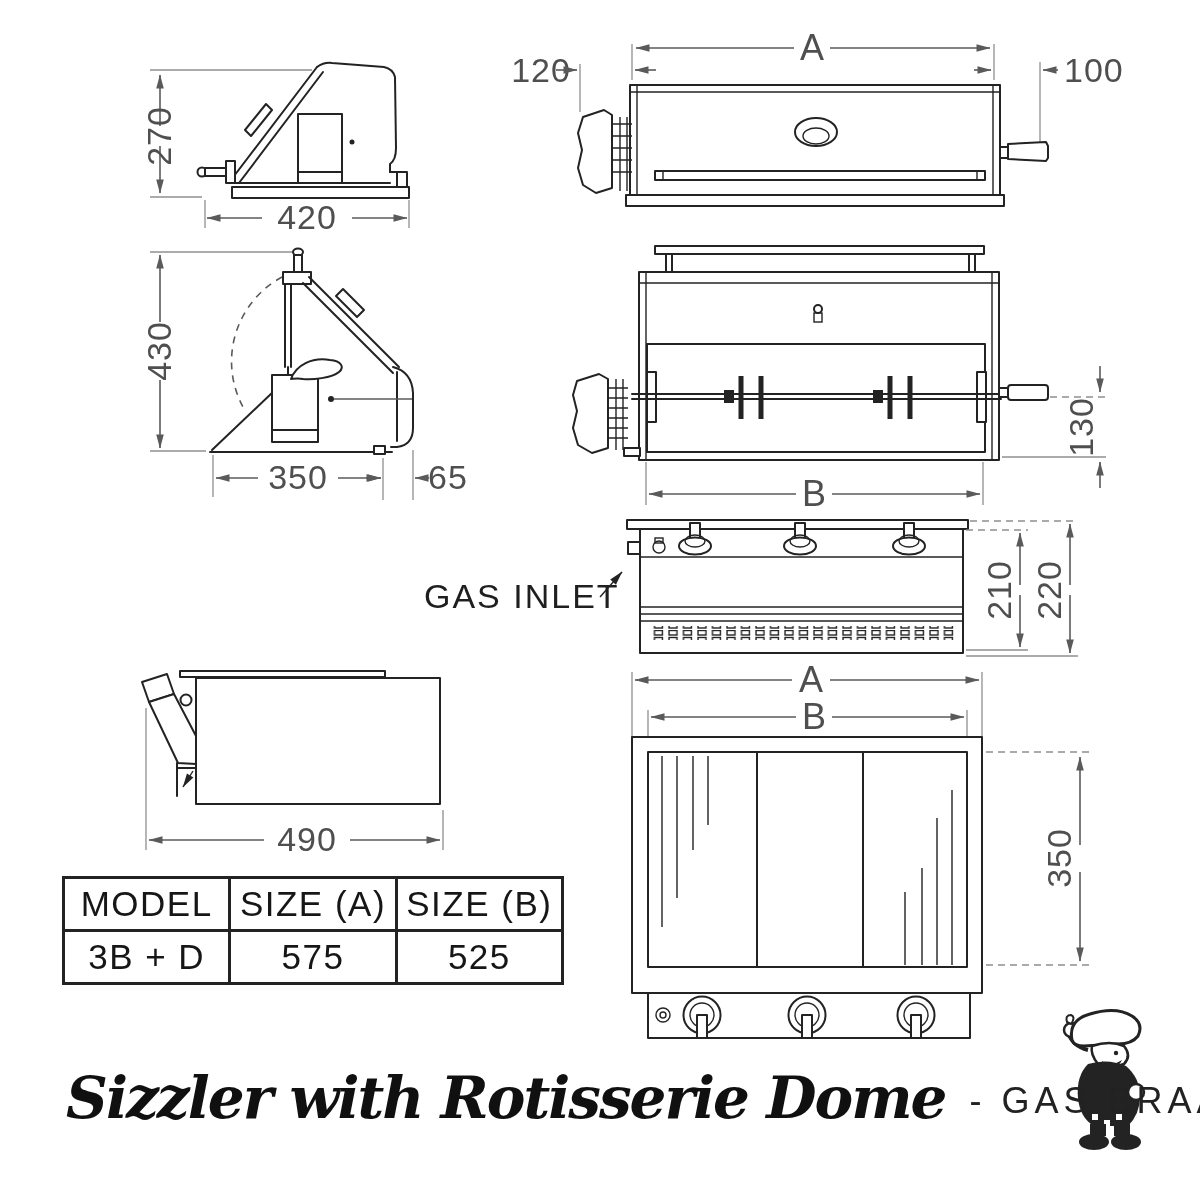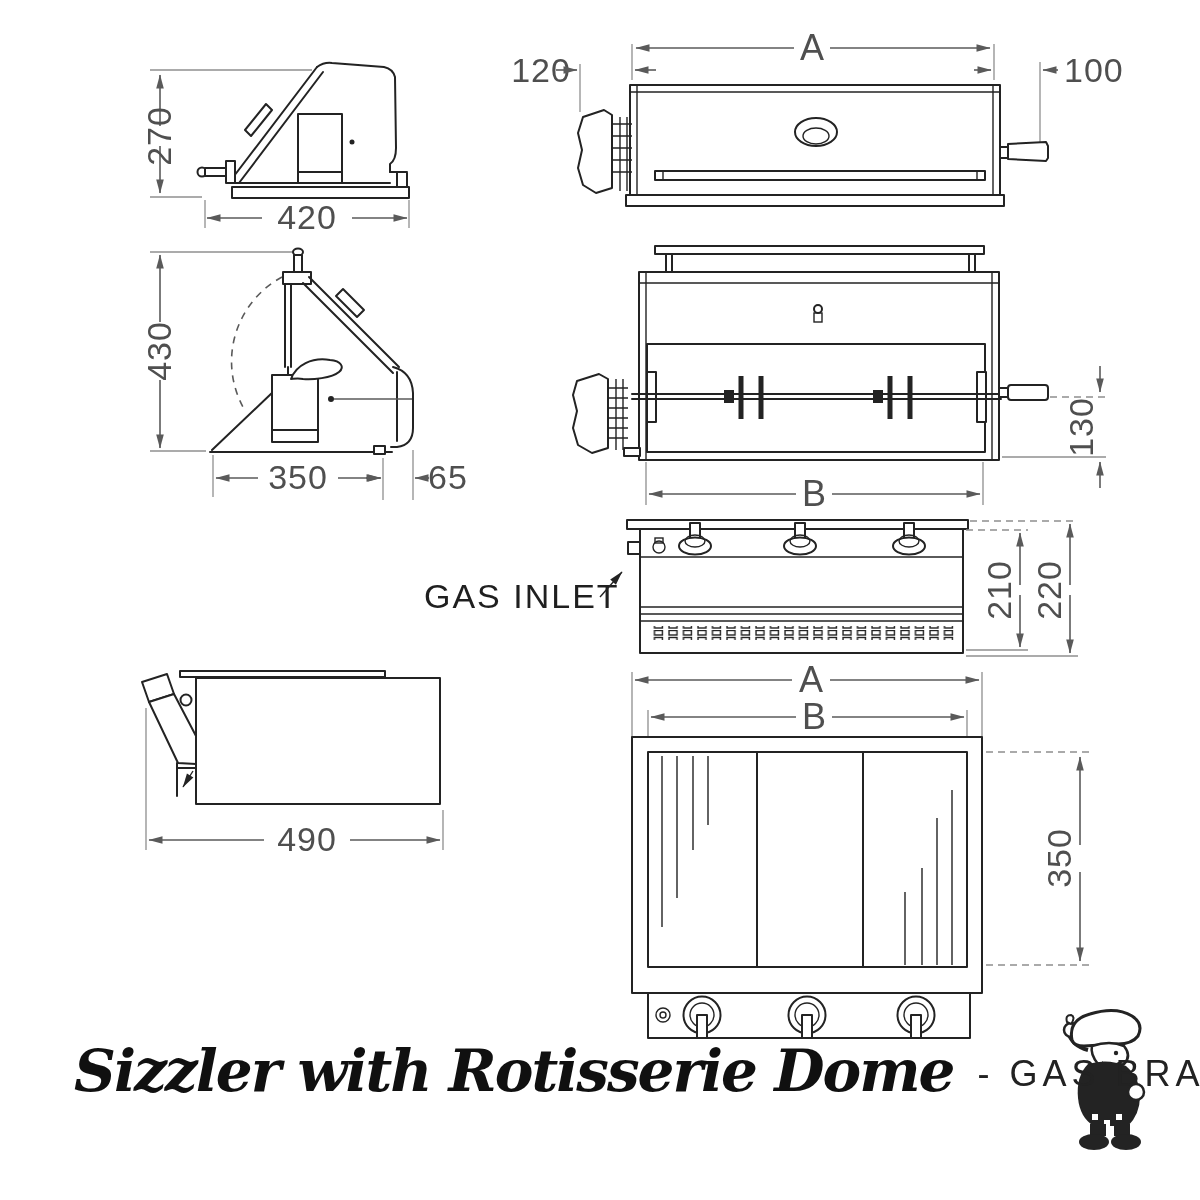--- a/index.html
+++ b/index.html
@@ -16,22 +16,22 @@
   .xd{stroke:#8f8f8f;stroke-width:1.3;fill:none;stroke-dasharray:7 5;}
   .dt{font-family:"Liberation Sans",sans-serif;font-size:34px;fill:#4f4f4f;letter-spacing:1px;}
   .dtl{font-family:"Liberation Sans",sans-serif;font-size:36px;fill:#4f4f4f;}
   .ann{font-family:"Liberation Sans",sans-serif;font-size:34px;fill:#1f1f1f;letter-spacing:2px;}
   
   table.spec{position:absolute;left:62px;top:876px;width:502px;border-collapse:collapse;
              table-layout:fixed;background:#fff;}
   table.spec th,table.spec td{border:3px solid #232323;height:50px;text-align:center;
              font-size:35px;font-weight:400;letter-spacing:1.5px;color:#161616;padding:0;}
   
-  .title{position:absolute;left:66px;top:1037px;width:1080px;display:flex;align-items:center;
-         white-space:nowrap;margin-left:8px;}
+  .title{position:absolute;left:66px;top:1064px;width:1080px;display:flex;align-items:center;
+         white-space:nowrap;}
   .script{font-family:"DejaVu Serif",serif;font-style:italic;font-weight:bold;font-size:58px;
           color:#101010;letter-spacing:-2px;}
   .caps{font-family:"Liberation Sans",sans-serif;font-size:36px;letter-spacing:5px;color:#222;
         margin-left:24px;padding-top:6px;}
 </style>
 </head>
 <body>
 
 <div class="sheet">
 
@@ -290,19 +290,35 @@
     <rect x="34" y="108" width="6" height="6" fill="#fff"></rect>
     <rect x="46" y="114" width="6" height="6" fill="#fff"></rect>
     <rect x="58" y="108" width="6" height="6" fill="#fff"></rect>
     <rect x="32" y="118" width="16" height="12" fill="#232323"></rect>
     <rect x="56" y="118" width="16" height="12" fill="#232323"></rect>
     <ellipse cx="36" cy="136" rx="15" ry="8" fill="#232323"></ellipse>
     <ellipse cx="68" cy="136" rx="15" ry="8" fill="#232323"></ellipse>
   </g>
 </svg>
 
+<table class="spec">
+  <thead>
+    <tr>
+      <th>MODEL</th>
+      <th>SIZE (A)</th>
+      <th>SIZE (B)</th>
+    </tr>
+  </thead>
+  <tbody>
+    <tr>
+      <td>3B + D</td>
+      <td>575</td>
+      <td>525</td>
+    </tr>
+  </tbody>
+</table>
 
 <div class="title">
   <span class="script">Sizzler with Rotisserie Dome</span>
   <span class="caps">- GAS BRAAI -</span>
 </div>
 
 </div>
 
 </body></html>

